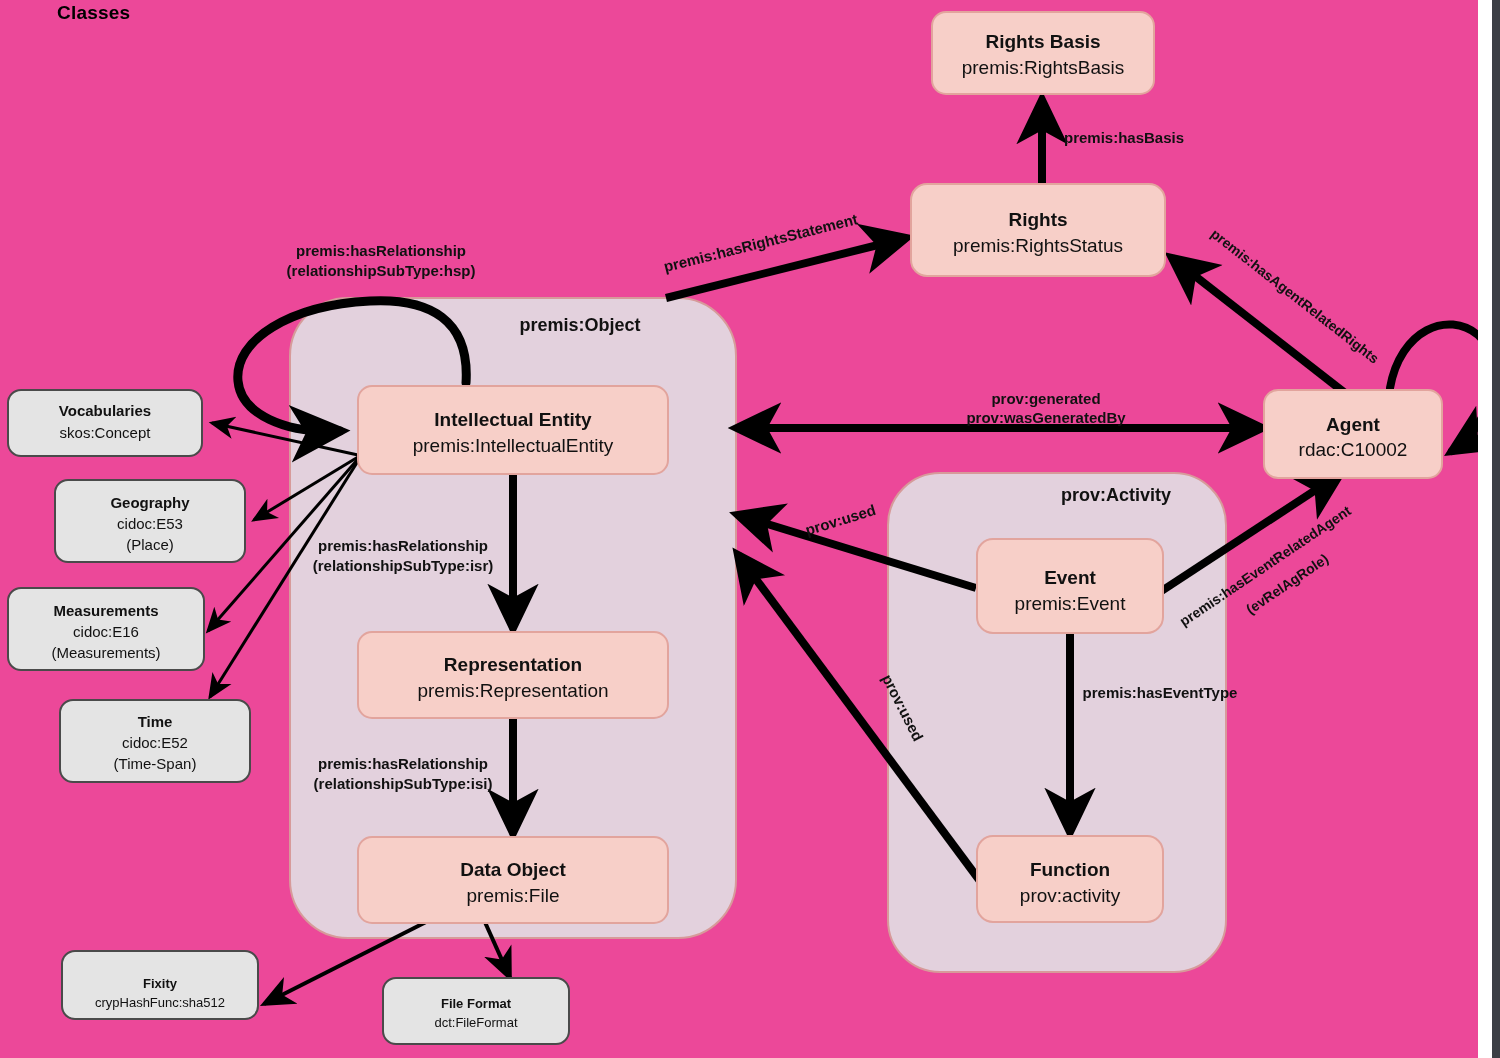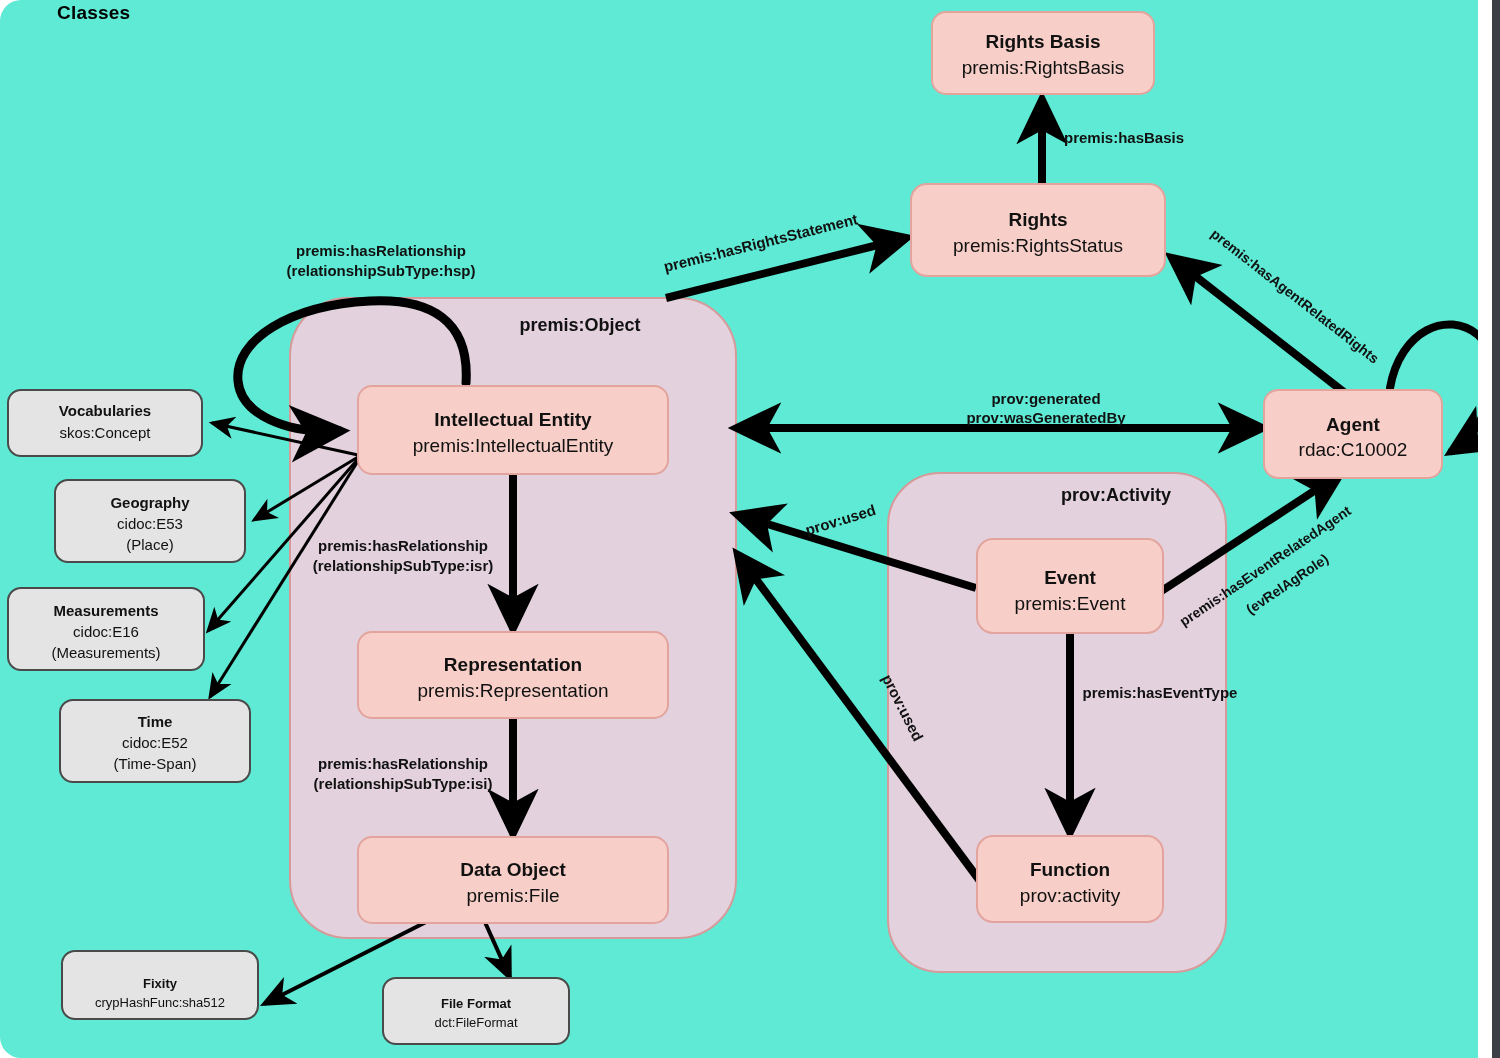--- a/index.html
+++ b/index.html
@@ -10,22 +10,21 @@
   body {
     width: 1500px;
     height: 1058px;
     overflow: hidden;
     font-family: "Liberation Sans", sans-serif;
   }
   #canvas {
     position: relative;
     width: 1500px;
     height: 1058px;
-    background: #5eead4;
-    border-radius: 21px;
+    background: #ec4899;
   }
   #diagram-svg {
     position: absolute;
     top: 0;
     left: 0;
   }
   .page-title {
     position: absolute;
     left: 57px;
     top: 2px;

